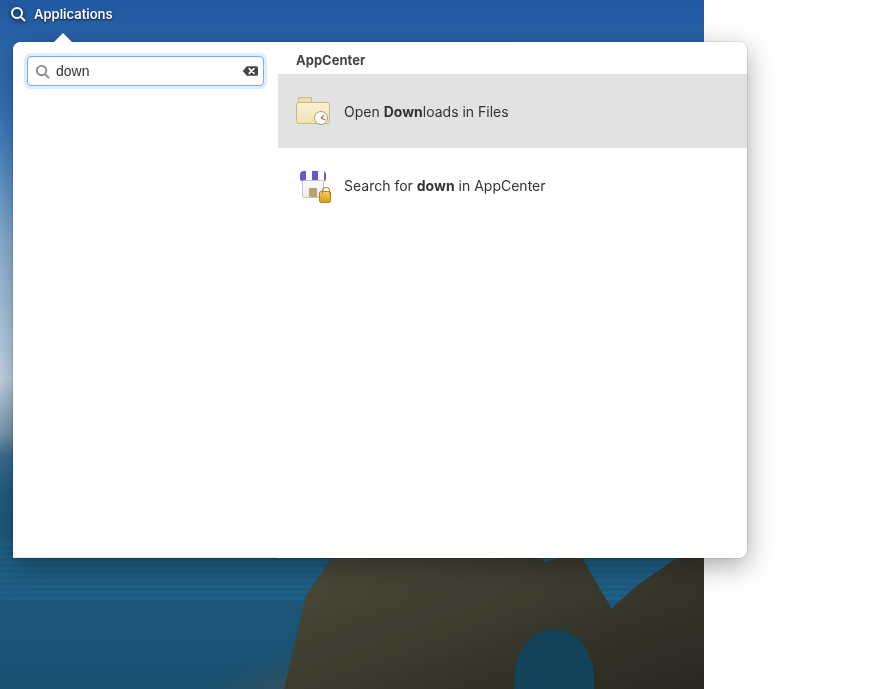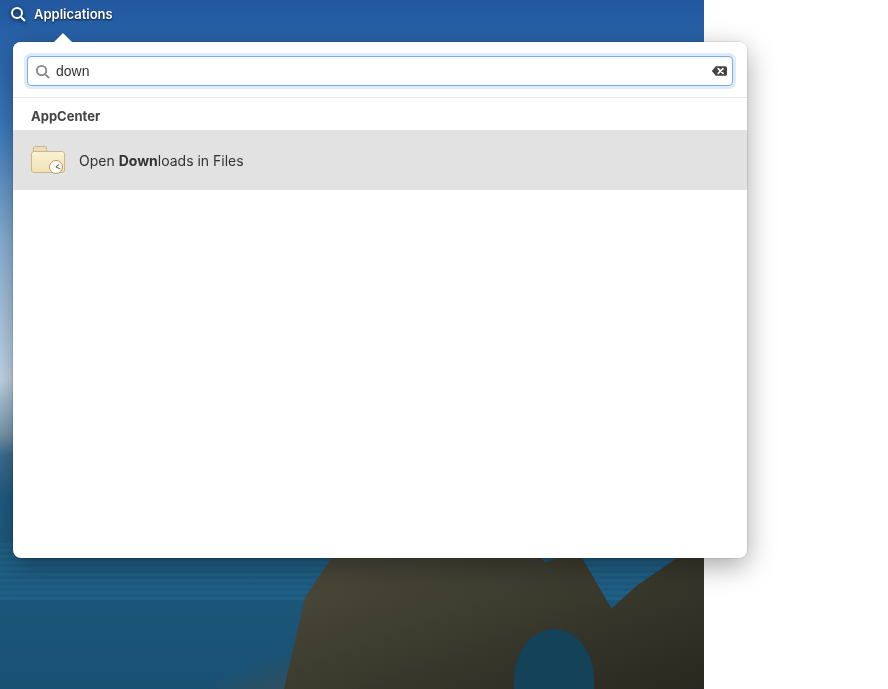--- a/index.html
+++ b/index.html
@@ -32,21 +32,21 @@
     }
     .panel svg { filter: drop-shadow(0 1px 2px rgba(0,0,0,0.8)); }
 
     
     .popover {
       position: absolute; top: 42px; left: 13px;
       width: 734px; height: 516px;
       background: #fff;
       border-radius: 8px;
       box-shadow: 0 8px 28px rgba(0,0,0,0.35), 0 0 0 1px rgba(0,0,0,0.08);
-      display:flex; flex-direction:column;
+      display:flex; flex-direction:row;
     }
     .popover::before {
       content:""; position:absolute; top:-9px; left:40px;
       width:0; height:0;
       border-left:10px solid transparent;
       border-right:10px solid transparent;
       border-bottom:10px solid #fff;
       filter: drop-shadow(0 -1px 0 rgba(0,0,0,0.08));
     }
 
@@ -70,21 +70,21 @@
       width:26px; height:100%; display:flex; align-items:center; justify-content:center; cursor:pointer;
       color:#555;
     }
     .search .clear svg { display:block; }
 
     .results { flex:1; overflow:auto; }
     .group-label { font-size:13px; font-weight:700; color:#444; padding:10px 18px 6px; }
 
     .row {
       display:flex; align-items:center; gap:14px;
-      padding:13px 18px; min-height:44px;
+      padding:20px 18px; min-height:44px;
       font-size:14px; color:#333; cursor:pointer;
     }
     .row.selected { background:#e2e2e2; }
     .row .icon { width:34px; height:34px; display:flex; align-items:center; justify-content:center; flex-shrink:0; }
     .row .label b { font-weight:700; }
 
     
     .ic-folder-dl { width:34px; height:28px; position:relative; }
     .ic-folder-dl .tab { position:absolute; top:0; left:2px; width:14px; height:6px; background:#e9dcb7; border-radius:2px 2px 0 0; border:1px solid #c9b988; border-bottom:none;}
     .ic-folder-dl .body { position:absolute; top:5px; left:0; right:0; height:22px;
@@ -154,15 +154,27 @@
         <div class="row selected">
           <span class="icon">
             <span class="ic-folder-dl">
               <span class="tab"></span>
               <span class="body"></span>
               <span class="clock"></span>
             </span>
           </span>
           <span class="label">Open <b>Down</b>loads in Files</span>
         </div>
+        <div class="row">
+          <span class="icon">
+            <span class="ic-appcenter">
+              <span class="roof"></span>
+              <span class="store">
+                <span class="door"></span>
+              </span>
+              <span class="lock"></span>
+            </span>
+          </span>
+          <span class="label">Search for <b>down</b> in AppCenter</span>
+        </div>
       </div>
   </div>
 </div>
 
 </body></html>

